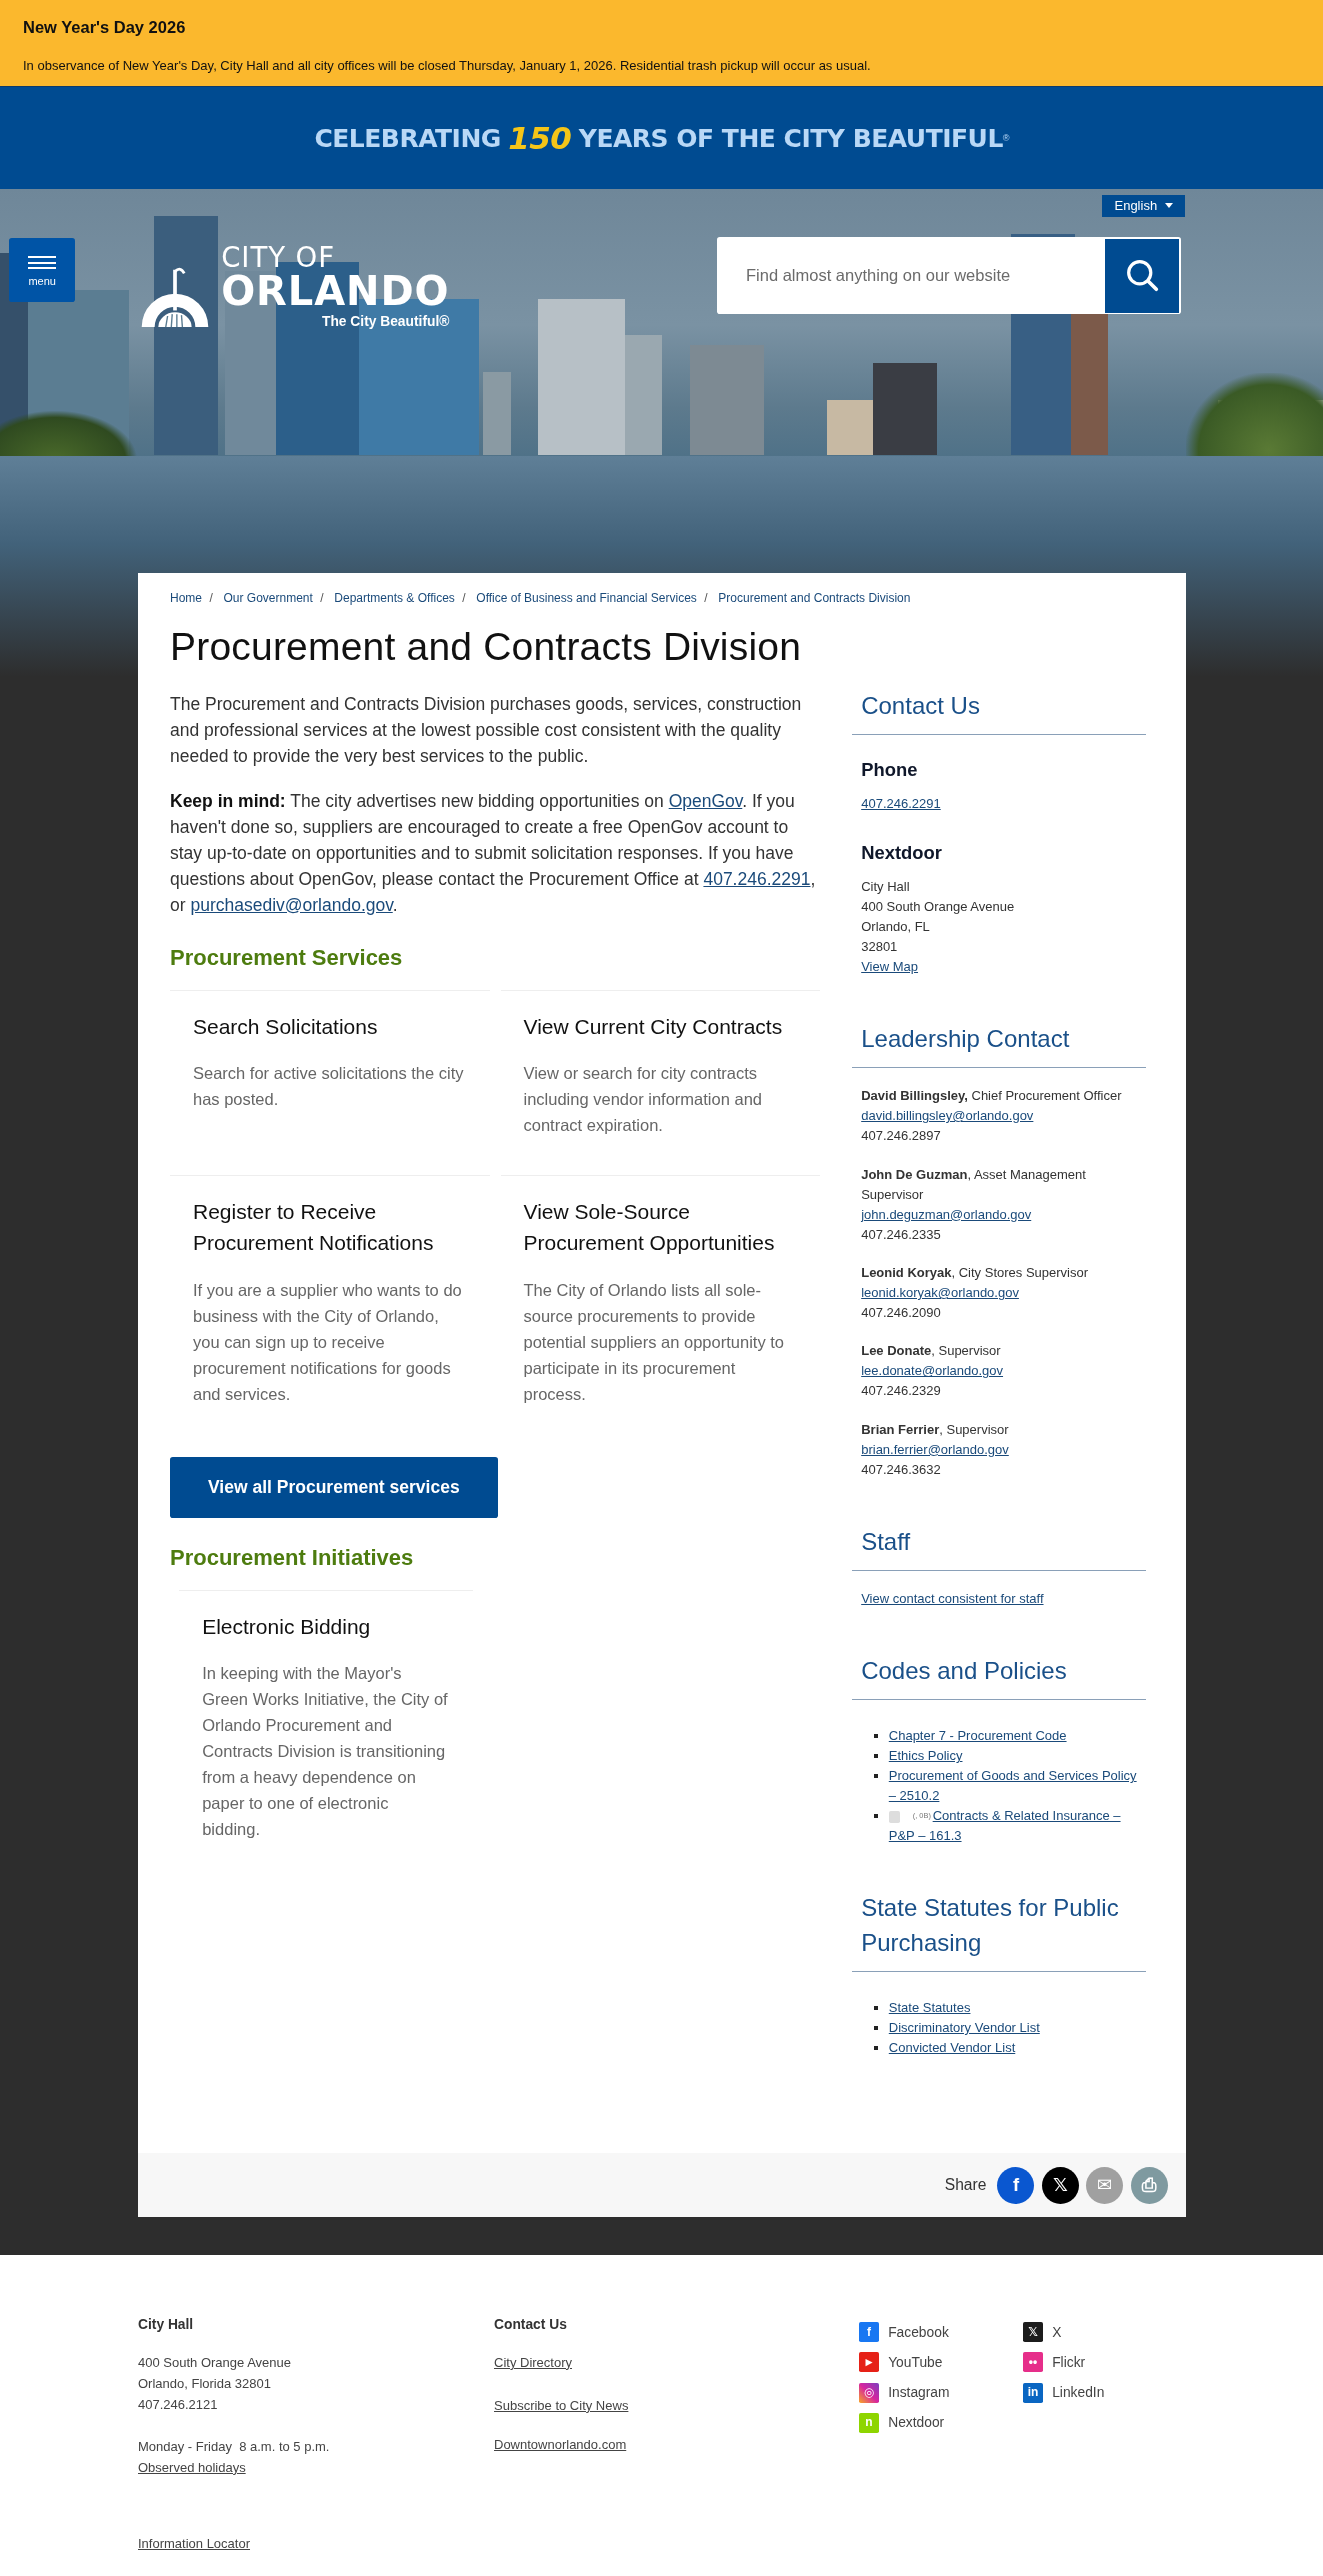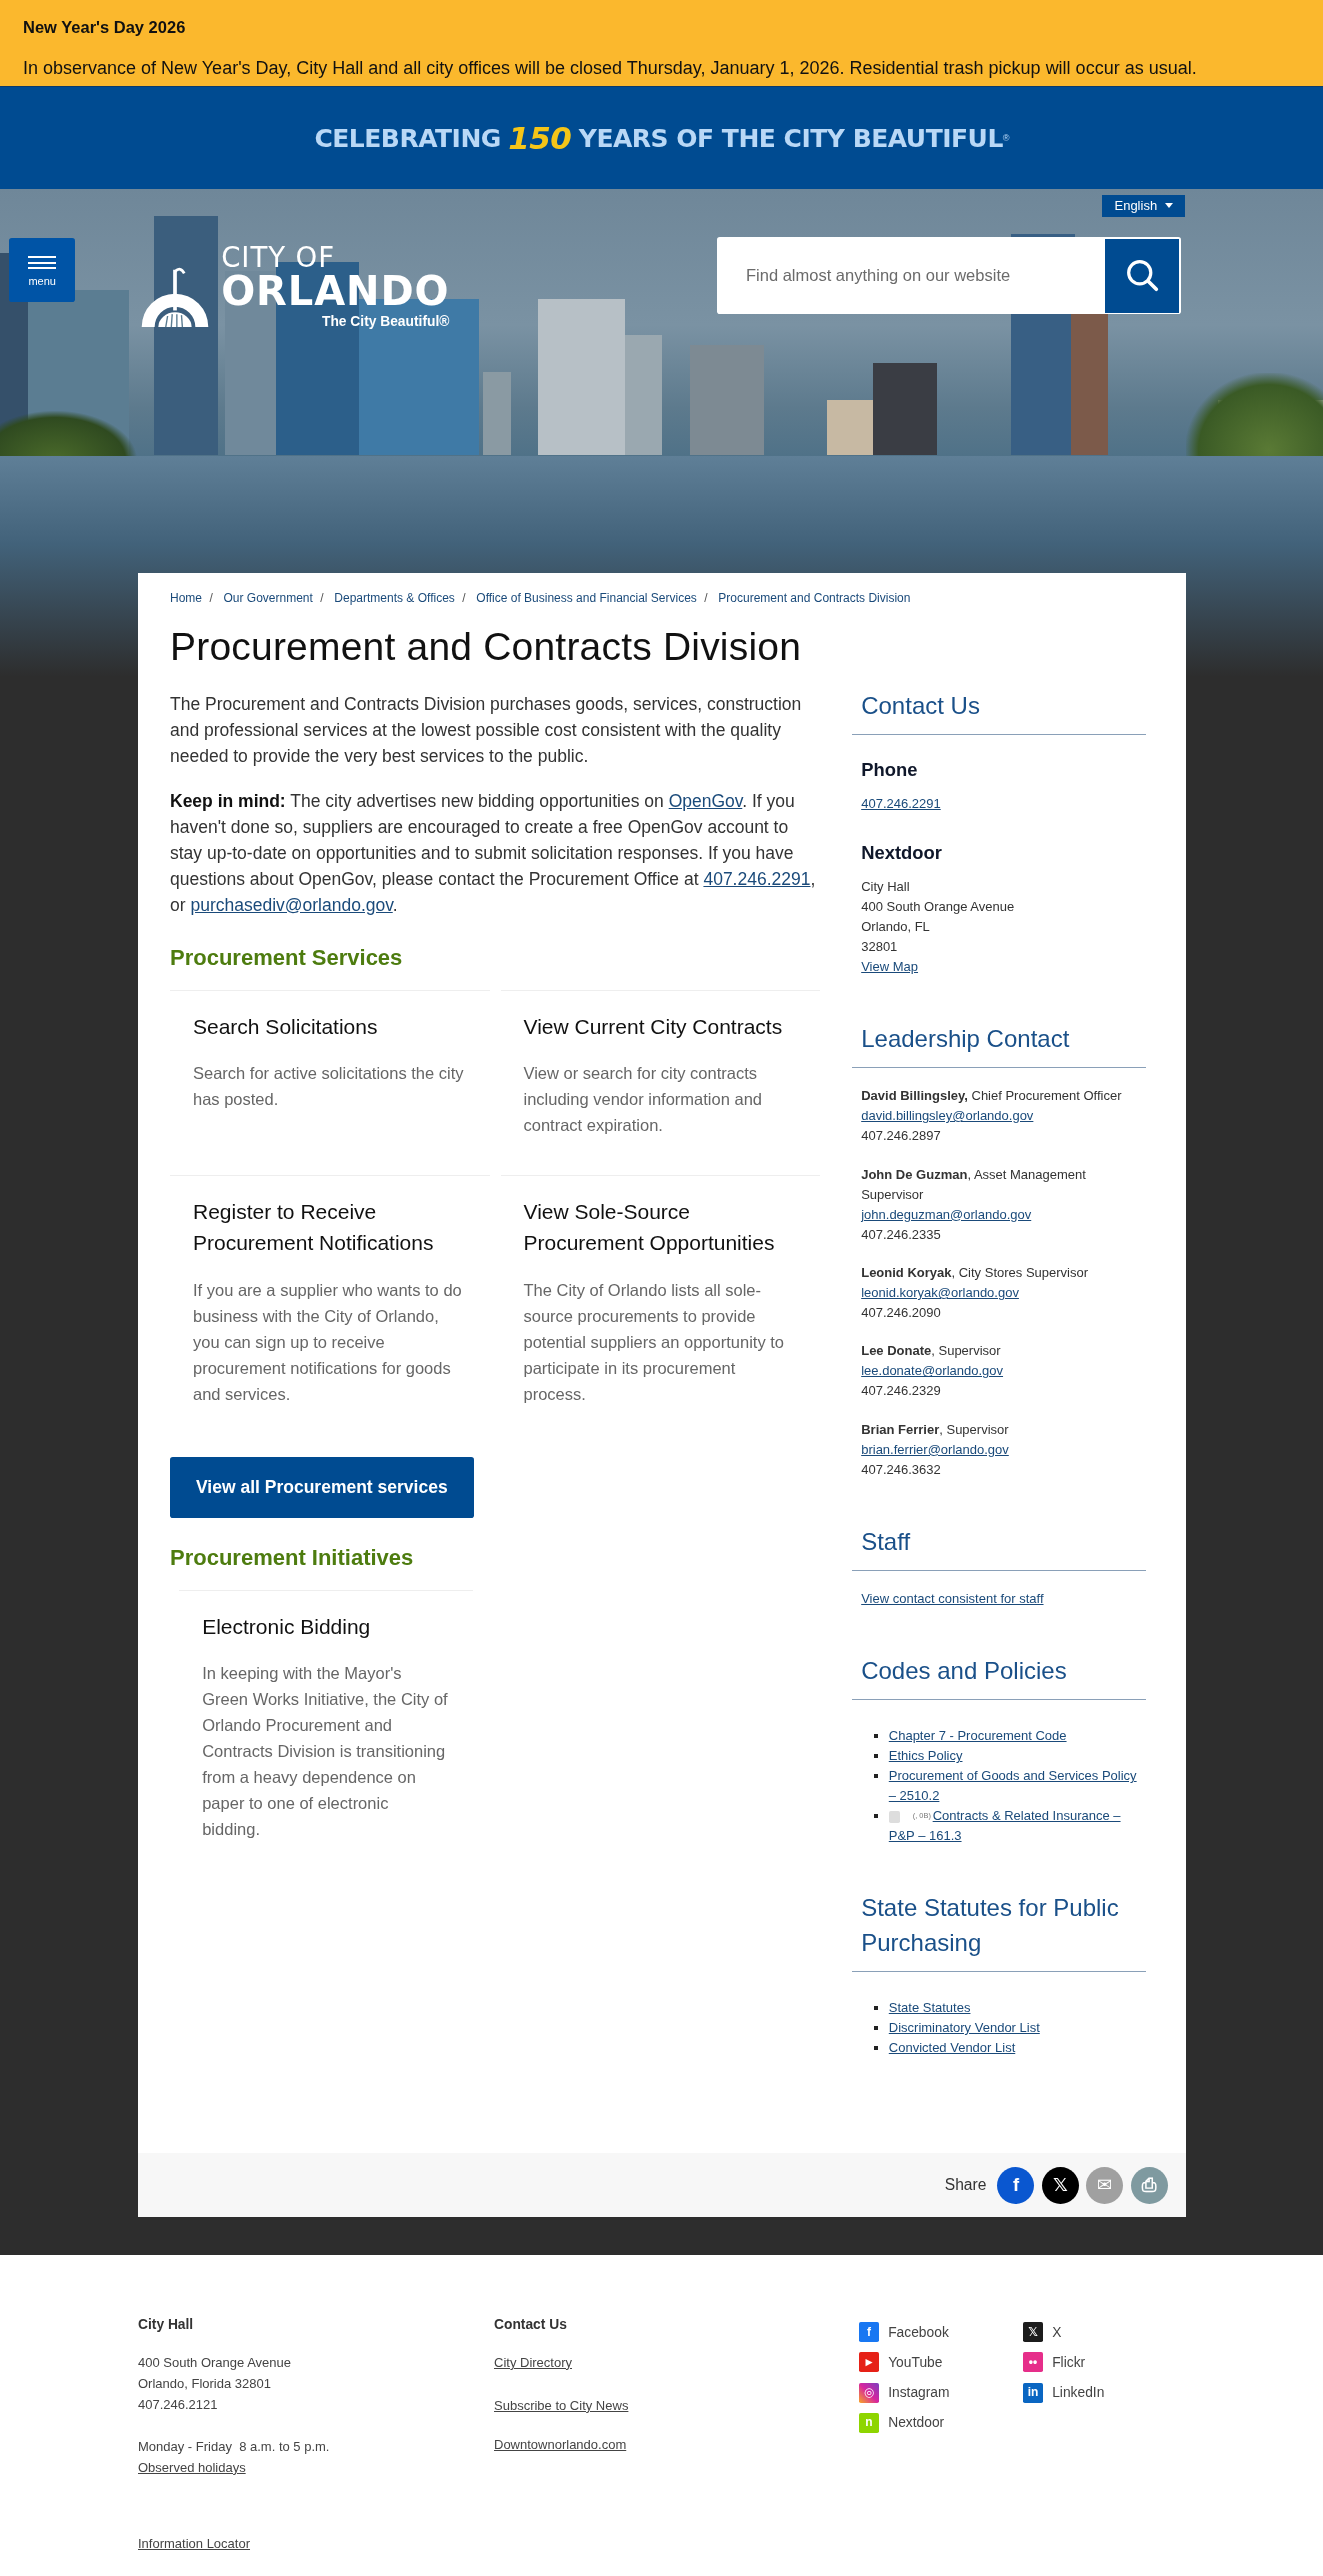--- a/index.html
+++ b/index.html
@@ -1,21 +1,21 @@
 <!DOCTYPE html>
 <html style="font-size:14.7px"><head>
 <meta charset="utf-8">
 <style>
   * { box-sizing: border-box; margin: 0; padding: 0; }
   body { width: 1324px; font-family: "Liberation Sans", "DejaVu Sans", sans-serif; color: #222; background: #fff; }
   a { color: #1a4a7a; }
 
   .alert { background: #fbb82d; height: 86px; padding: 18.4px 23px 0; }
   .alert h2 { font-size: 16.5px; font-weight: bold; color: #111; margin-bottom: 6.4px; }
-  .alert p { font-size: 18px; color: #111; margin-top: 21px; }
+  .alert p { font-size: 13px; color: #111; margin-top: 21px; }
 
   .celebrate { background: #004b91; height: 103px; display: flex; align-items: center; justify-content: center; border-top: 1.8px solid #0d3a6a; }
   .celebrate .txt { font-family: "DejaVu Sans", sans-serif; font-weight: bold; font-size: 25px; color: #b9d8f6; letter-spacing: -0.5px; }
   .celebrate .num { color: #f5c518; font-style: italic; font-size: 31px; margin: 0 7.4px; }
 
   .hero { position: relative; height: 487px; background: linear-gradient(180deg, #6f8799 0%, #7a92a3 28%, #5d7a8d 45%, #4b6f86 58%, #32506a 70%, #2d2d2d 100%); overflow: hidden; }
   .hero .buildings { position: absolute; left: 0; right: 0; top: 9.2px; height: 257px; }
   .bld { position: absolute; bottom: 0; }
   .hero .lake { position: absolute; left: 0; right: 0; top: 267px; height: 221px; background: linear-gradient(180deg, #5f7f97 0%, #42627a 40%, #2d2d2d 100%); }
   .hero .trees-l { position: absolute; left: 0; top: 221px; width: 138px; height: 83px; background: radial-gradient(ellipse at 40% 60%, #4a6a2a 0%, #2f4a20 60%, transparent 70%); }
@@ -50,21 +50,21 @@
   h1.title { font-size: 39px; font-weight: normal; color: #111; margin: 20px 0 22px; letter-spacing: 0.2px; }
   .intro { font-size: 17.5px; line-height: 26px; color: #333; margin-bottom: 18.4px; }
   .intro b { color: #111; }
   h2.sec { font-size: 22px; font-weight: bold; color: #4d7c0f; margin: 27.6px 0 18.4px; }
 
   .cards { display: grid; grid-template-columns: 1fr 1fr; column-gap: 11px; }
   .card { border-top: 1.8px solid #eee; padding: 20px 23px 37px; }
   .card h3 { font-size: 21px; font-weight: normal; color: #111; line-height: 31px; margin-bottom: 18.4px; }
   .card p { font-size: 16.5px; line-height: 26px; color: #666; font-weight: 300; }
 
-  .btn-primary { display: inline-block; background: #004b91; color: #fff; font-size: 17.5px; font-weight: bold; padding: 20px 26px; border-radius: 2.8px; margin-top: 13px; border: none; }
+  .btn-primary { display: inline-block; background: #004b91; color: #fff; font-size: 17.5px; font-weight: bold; padding: 20px 38px; border-radius: 2.8px; margin-top: 13px; border: none; }
 
   .card.single { width: 294px; margin-left: 9.2px; padding-top: 20px; }
 
   .aside h2 { font-size: 24px; font-weight: normal; color: #1a5089; padding: 0 9.2px 11px; border-bottom: 0.9px solid #8aa0b8; line-height: 35px; }
   .aside .blk { padding: 18.4px 9.2px 0; }
   .aside h4 { font-size: 18.4px; font-weight: bold; color: #0f172a; margin: 5.5px 0 13px; }
   .aside .small { font-size: 13px; line-height: 20px; color: #333; }
   .aside .small a { color: #1a4a7a; }
   .aside .section { margin-bottom: 44px; }
   .person { margin-bottom: 18.4px; font-size: 13px; line-height: 20px; color: #333; }

